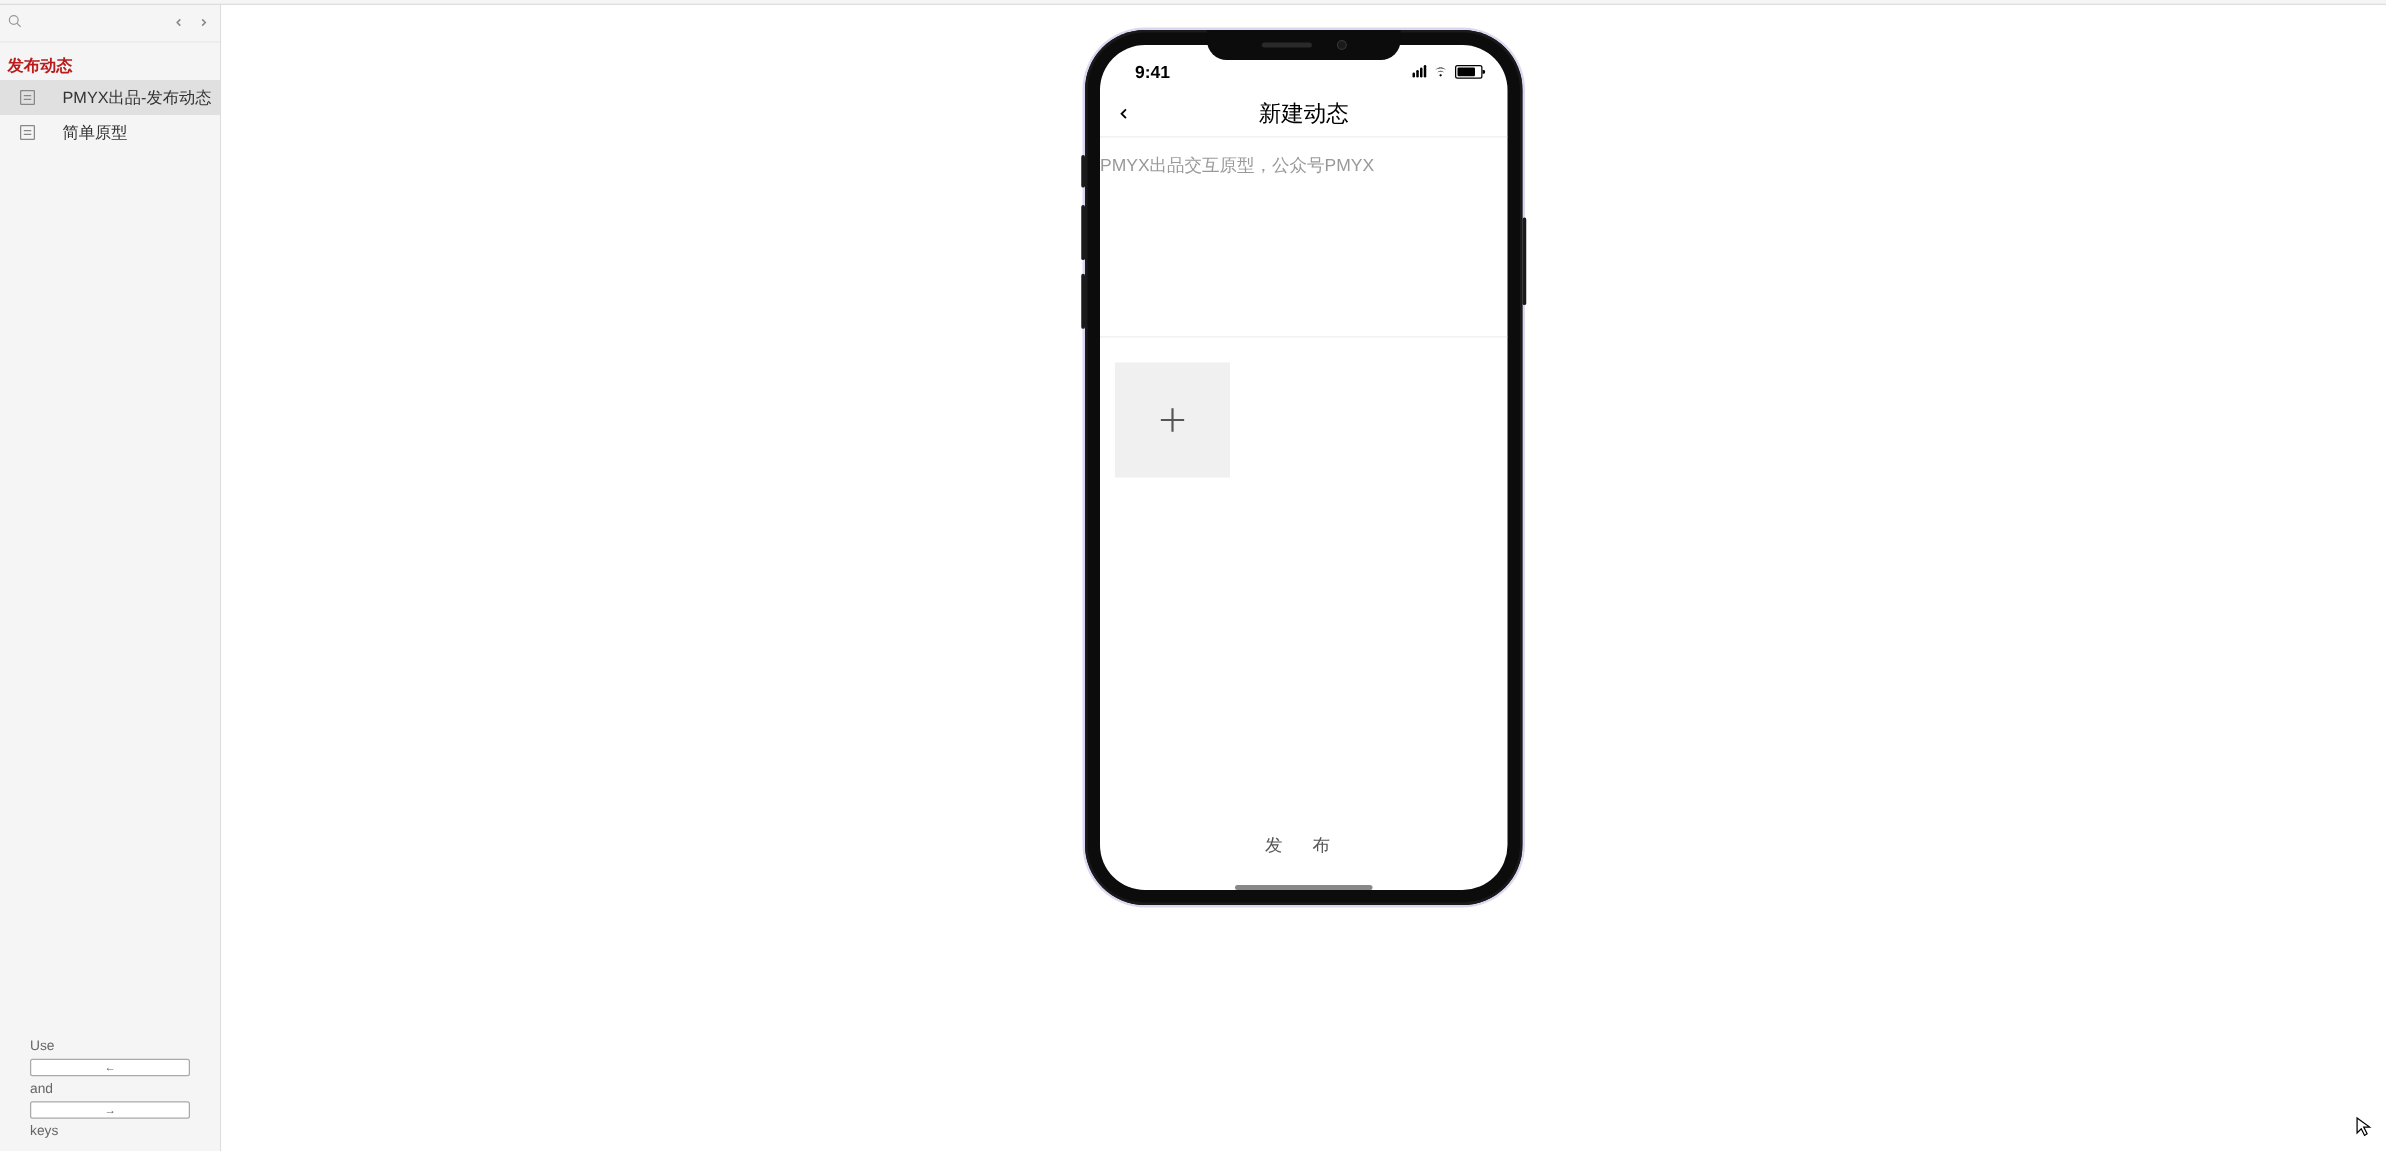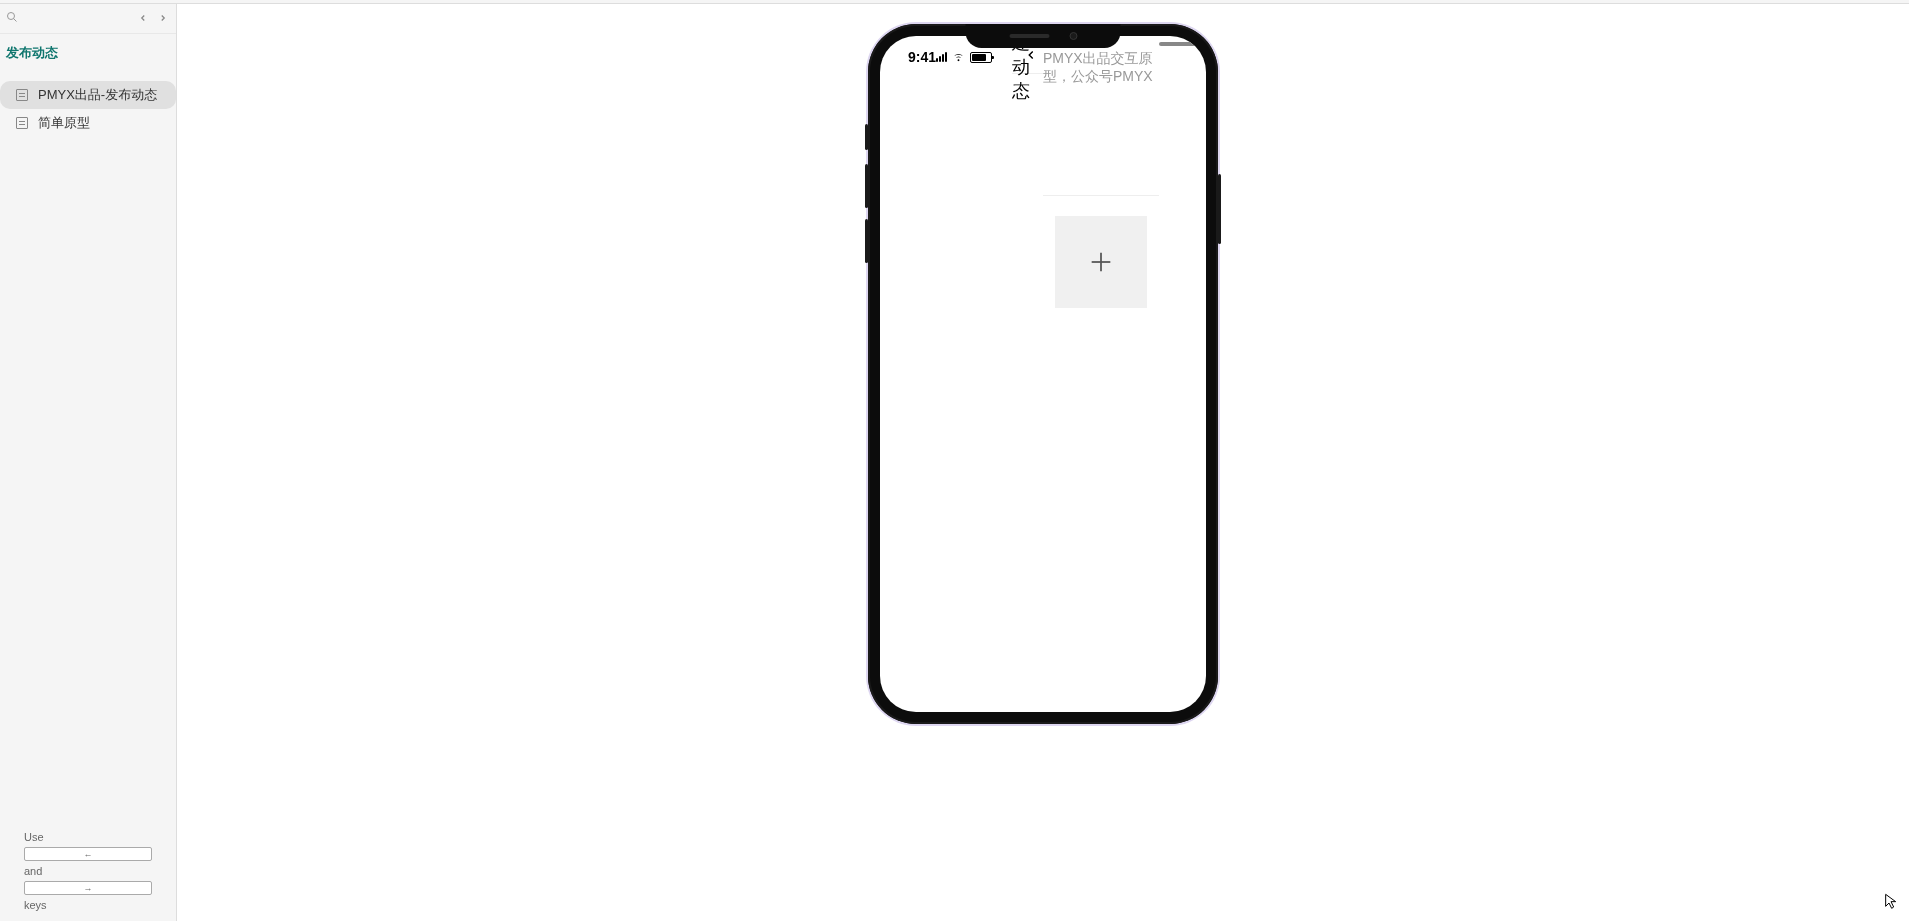--- a/index.html
+++ b/index.html
@@ -47,32 +47,31 @@
       color: #888;
       font-size: 14px;
     }
     .nav-arrow {
       cursor: pointer;
       padding: 0 2px;
     }
     .sidebar-group-title {
       font-size: 13px;
       font-weight: bold;
-      padding: 10px 6px 19px 6px;
-      color: #0f766e;
+      padding: 10px 6px 2px 6px;
+      color: #b91c1c;
     }
     .sidebar-item {
       display: flex;
       align-items: center;
       padding: 5px 6px 5px 16px;
       font-size: 13px;
       color: #333;
       cursor: pointer;
-      gap: 10px;
-      border-radius: 10px;
+      gap: 22px;
     }
     .sidebar-item.active {
       background: #e0e0e0;
     }
     .page-icon {
       width: 12px;
       height: 12px;
       border: 1px solid #888;
       border-radius: 1px;
       display: inline-flex;
@@ -134,21 +133,21 @@
       box-shadow: inset 0 0 0 2px #1a1a1a, 0 0 0 2px #ddd6f0;
     }
     .phone-screen {
       width: 100%;
       height: 100%;
       background: #ffffff;
       border-radius: 36px;
       overflow: hidden;
       position: relative;
       display: flex;
-      flex-direction: row;
+      flex-direction: column;
     }
     .notch {
       position: absolute;
       top: 0;
       left: 50%;
       transform: translateX(-50%);
       width: 155px;
       height: 24px;
       background: #0c0c0c;
       border-bottom-left-radius: 16px;
@@ -395,20 +394,21 @@
           <div class="media-area">
             <div class="add-box">
               <svg width="28" height="28" viewBox="0 0 24 24" fill="none" stroke="#555" stroke-width="1.5">
                   <line x1="12" y1="4" x2="12" y2="20"></line>
                   <line x1="4" y1="12" x2="20" y2="12"></line>
                 </svg>
             </div>
           </div>
         </div>
 
+        <div class="publish-bar">发 布</div>
         <div class="home-indicator"></div>
       </div>
     </div>
 
     <svg class="cursor" viewBox="0 0 24 24" fill="#fff" stroke="#000" stroke-width="1.5">
         <path d="M4 2 L4 20 L9 15 L13 23 L16 21 L12 13 L19 13 Z"></path>
       </svg>
   </div>
 </div>
 

